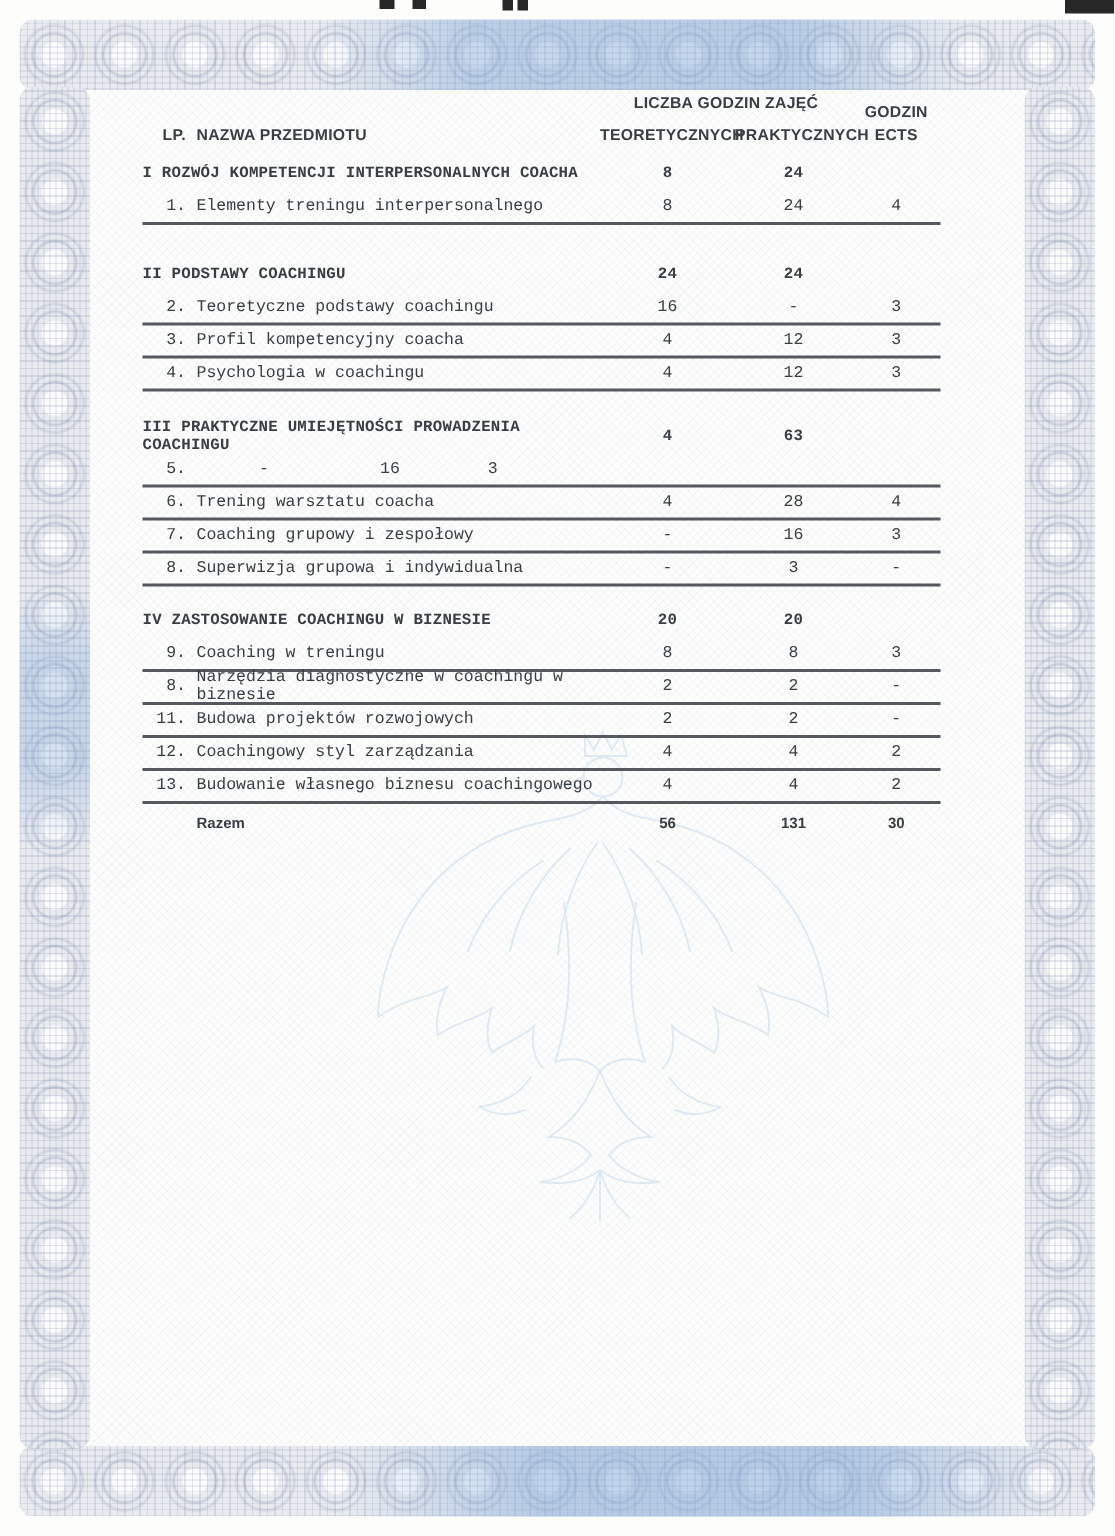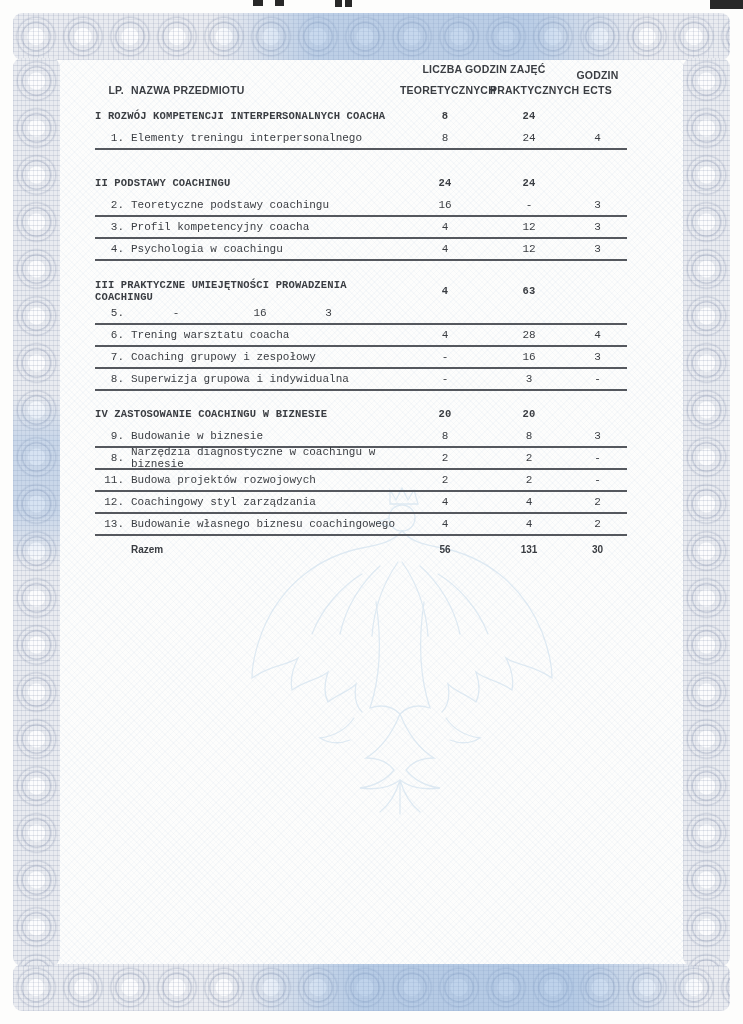--- a/index.html
+++ b/index.html
@@ -239,21 +239,21 @@
         </div>
         <div class="spacer" style="height: 11px;"></div>
         <div class="trow section">
           <div class="c-lpname">IV ZASTOSOWANIE COACHINGU W BIZNESIE</div>
           <div class="c-t">20</div>
           <div class="c-p">20</div>
           <div class="c-e"></div>
         </div>
         <div class="trow item">
           <div class="c-lp">9.</div>
-          <div class="c-name">Budowanie w biznesie</div>
+          <div class="c-name">Coaching w treningu</div>
           <div class="c-t">8</div>
           <div class="c-p">8</div>
           <div class="c-e">3</div>
         </div>
         <div class="trow item">
           <div class="c-lp">8.</div>
           <div class="c-name">Narzędzia diagnostyczne w coachingu w biznesie</div>
           <div class="c-t">2</div>
           <div class="c-p">2</div>
           <div class="c-e">-</div>

